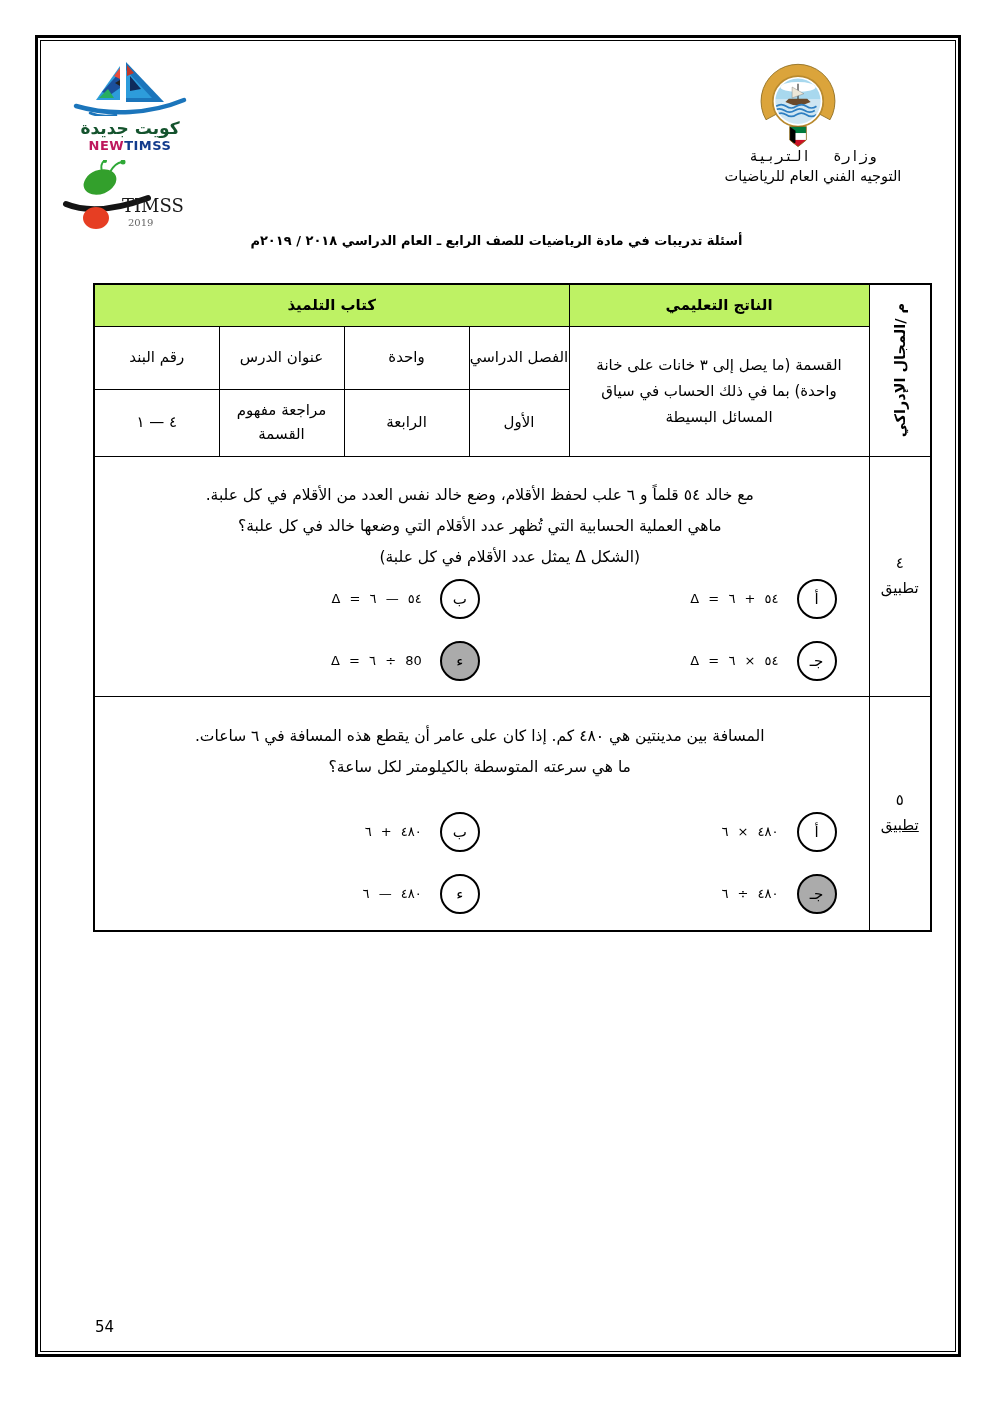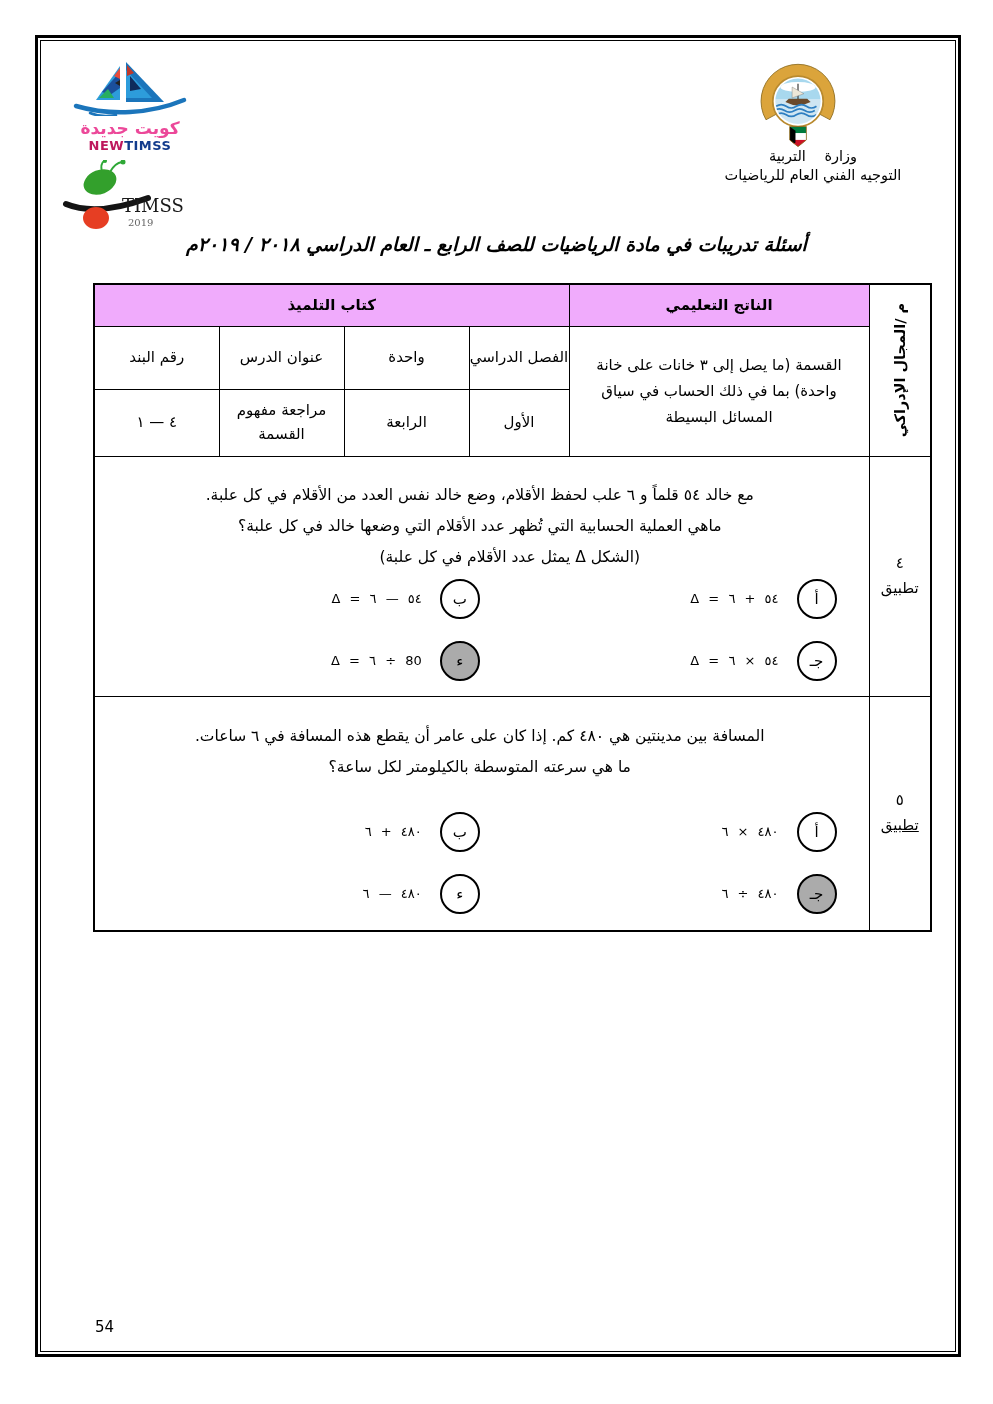--- a/index.html
+++ b/index.html
@@ -11,48 +11,48 @@
   .abs { position:absolute; }
 
   
   .frame {
     position:absolute; left:40px; top:40px; width:916px; height:1312px;
     border:1px solid #000; outline:3px solid #000; outline-offset:2px;
   }
 
   
   .newkuwait { left:68px; top:58px; width:124px; text-align:center; }
-  .nk-ar { color:#ec4899; font-size:17px; font-weight:bold; direction:rtl; margin-top:-2px; }
+  .nk-ar { color:#14532d; font-size:17px; font-weight:bold; direction:rtl; margin-top:-2px; }
   .nk-en { font-size:13px; font-weight:bold; letter-spacing:.5px; }
   .nk-new { color:#be185d; } .nk-kw { color:#123B8C; }
 
   .timss { left:60px; top:160px; width:140px; height:72px; }
 
   .emblem { left:756px; top:60px; width:84px; height:96px; }
 
   .ministry { left:663px; top:148px; width:300px; text-align:center; direction:rtl; }
-  .ministry .l1 { font-size:14.5px; word-spacing:14px; }
+  .ministry .l1 { font-size:14.5px; word-spacing:14px;font-family:Liberation Mono, monospace; }
   .ministry .l2 { font-size:14.5px; margin-top:3px; }
 
   
   .doc-title {
     left:0; top:233px; width:100%; text-align:center; direction:rtl;
-    font-size:19px; font-weight:bold; letter-spacing:-0.2px;font-style:italic;
+    font-size:13px; font-weight:bold; letter-spacing:-0.2px;
   }
 
   
   table.main {
     position:absolute; left:93px; top:283px; width:837px;
     border-collapse:collapse; direction:rtl; table-layout:fixed;
     border:2px solid #000;
   }
   table.main td { border:1px solid #000; vertical-align:middle; text-align:center; font-size:15px; }
   tr.r1 { height:42px; } tr.r2 { height:63px; } tr.r3 { height:67px; }
   tr.r4 { height:240px; } tr.r5 { height:235px; }
-  td.yellow { background:#f0abfc; font-weight:bold; font-size:18px; }
+  td.yellow { background:#bef264; font-weight:bold; font-size:18px; }
   td.domain-cell { background:#fff; }
   .vwrap { display:flex; align-items:center; justify-content:center; height:168px; overflow:visible; }
   .vtext { display:inline-block; transform:rotate(-90deg); white-space:nowrap;
            font-size:14.5px; font-weight:bold; }
   td.subhead { line-height:1.55;margin-top:24px; }
   td.val { line-height:1.55; }
   td.outcome { line-height:1.75; padding:0 8px; }
 
   td.qside { font-size:15.5px; line-height:1.7; }
   td.qside .lvl-underline { text-decoration:underline; }

